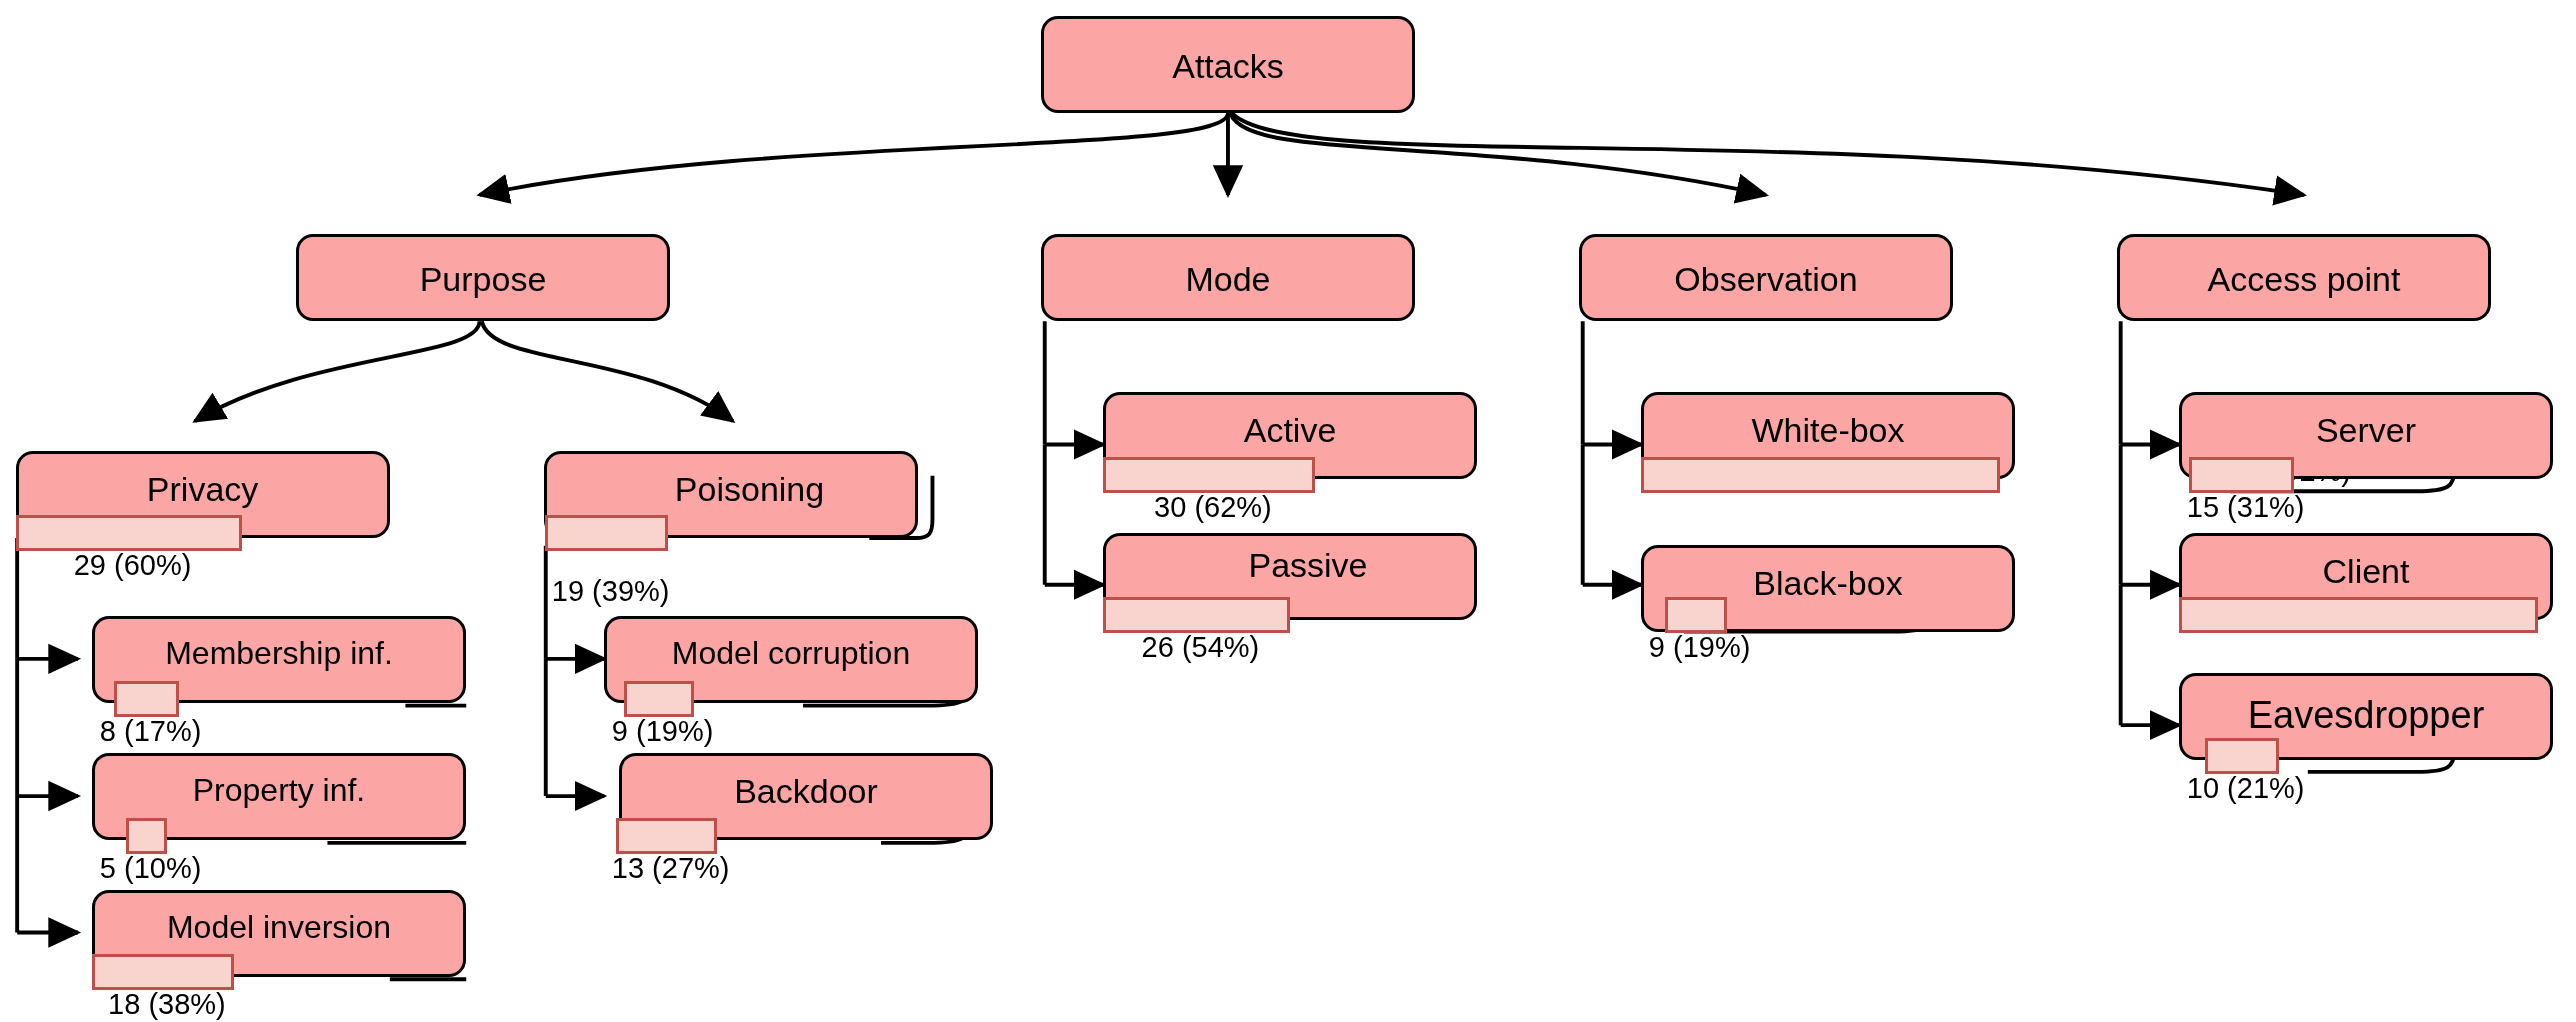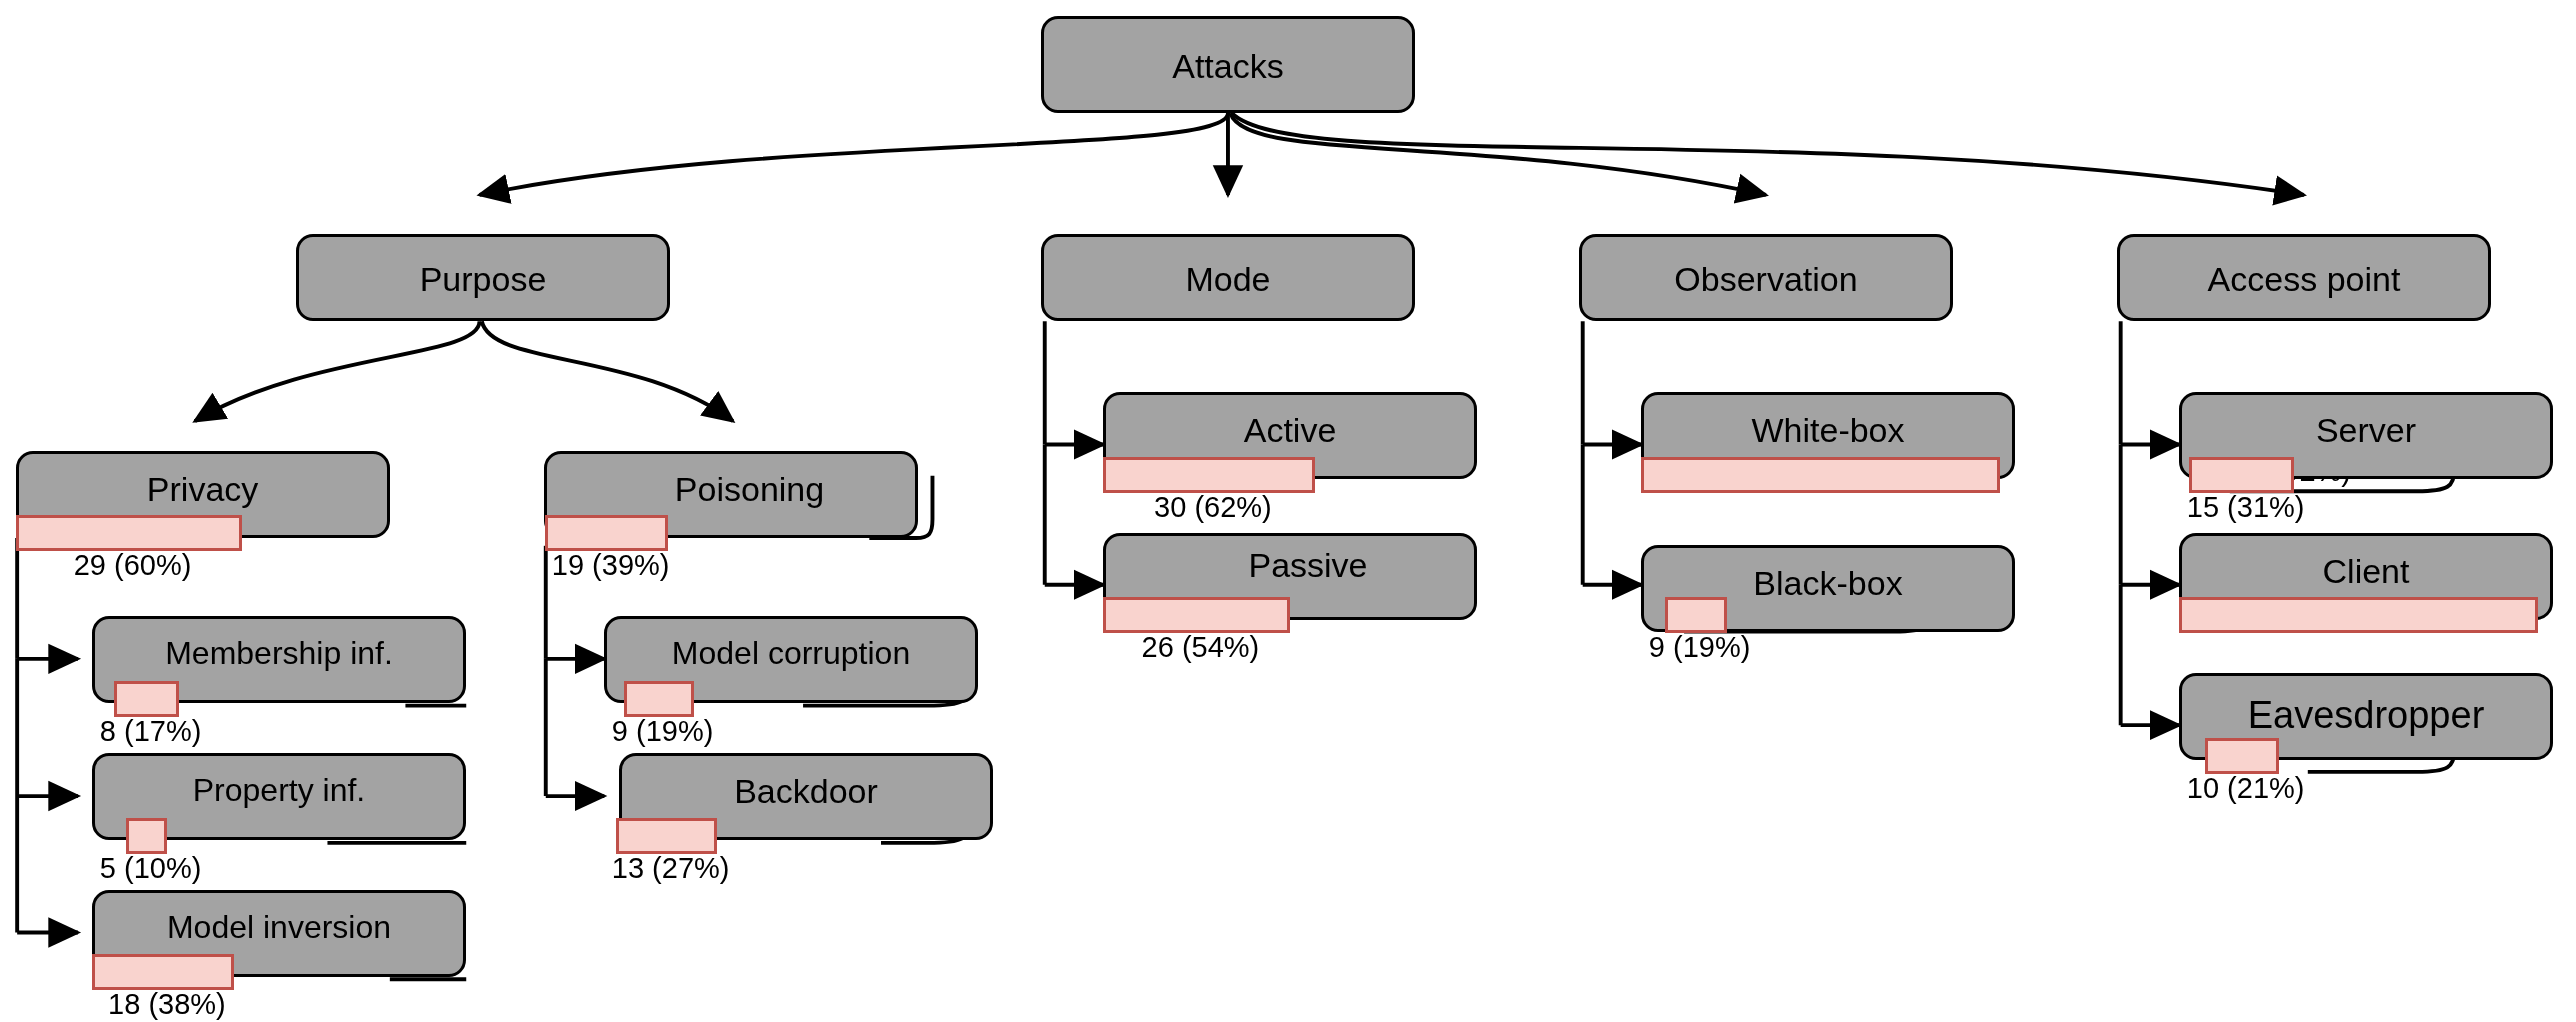--- a/index.html
+++ b/index.html
@@ -1,19 +1,19 @@
 <!DOCTYPE html>
 <html style="font-size:12.5px"><head>
 <meta charset="utf-8">
 <style>
   html,body{margin:0;padding:0;background:#fff;}
   body{font-family:"Liberation Sans",sans-serif;}
   #stage{position:relative;width:2576px;height:1023px;background:#fff;overflow:hidden;}
 
-  .node{position:absolute;box-sizing:border-box;border:3.1px solid #000;border-radius:17px;background:#a3a3a3;}
+  .node{position:absolute;box-sizing:border-box;border:3.1px solid #000;border-radius:17px;background:#fca5a5;}
   .node .title{position:absolute;left:0;right:0;text-align:center;color:#000;white-space:nowrap;}
 
   
   .bargroup{position:absolute;display:flex;align-items:center;flex-direction:column;}
   .bar{box-sizing:border-box;background:#F9D3CE;border:3.1px solid #BF5049;height:36px;flex:none;}
   .barlabel{color:#000;white-space:nowrap;font-size:29px;line-height:1;}
   .barlabel.inside{position:absolute;right:11px;}
   .barlabel.outside{margin-left:7.8px;}
 
   svg.edges{position:absolute;left:0;top:0;width:2576px;height:1023px;overflow:visible;pointer-events:none;}
@@ -131,21 +131,21 @@
     <div class="title" style="top:15.6px;font-size:32px;">Model inversion</div>
   </div>
   <div class="bargroup" style="left:92px;top:954px;">
     <div class="bar" style="width:142px;"></div>
     <div class="barlabel outside">18 (38%)</div>
   </div>
 
   <div class="node" style="left:544px;top:451px;width:374px;height:87px;">
     <div class="title" style="top:15.6px;font-size:34px;padding-left:37px;">Poisoning</div>
   </div>
-  <div class="bargroup" style="left:544px;top:515px;">
+  <div class="bargroup" style="left:544px;top:515px;gap:26px;">
     <div class="bar" style="width:123px;"></div>
     <div class="barlabel outside">19 (39%)</div>
   </div>
 
   <div class="node" style="left:604px;top:616px;width:374px;height:87px;">
     <div class="title" style="top:15.6px;font-size:32px;">Model corruption</div>
   </div>
   <div class="bargroup" style="left:604px;top:681px;">
     <div class="bar" style="width:70px;"></div>
     <div class="barlabel outside">9 (19%)</div>

